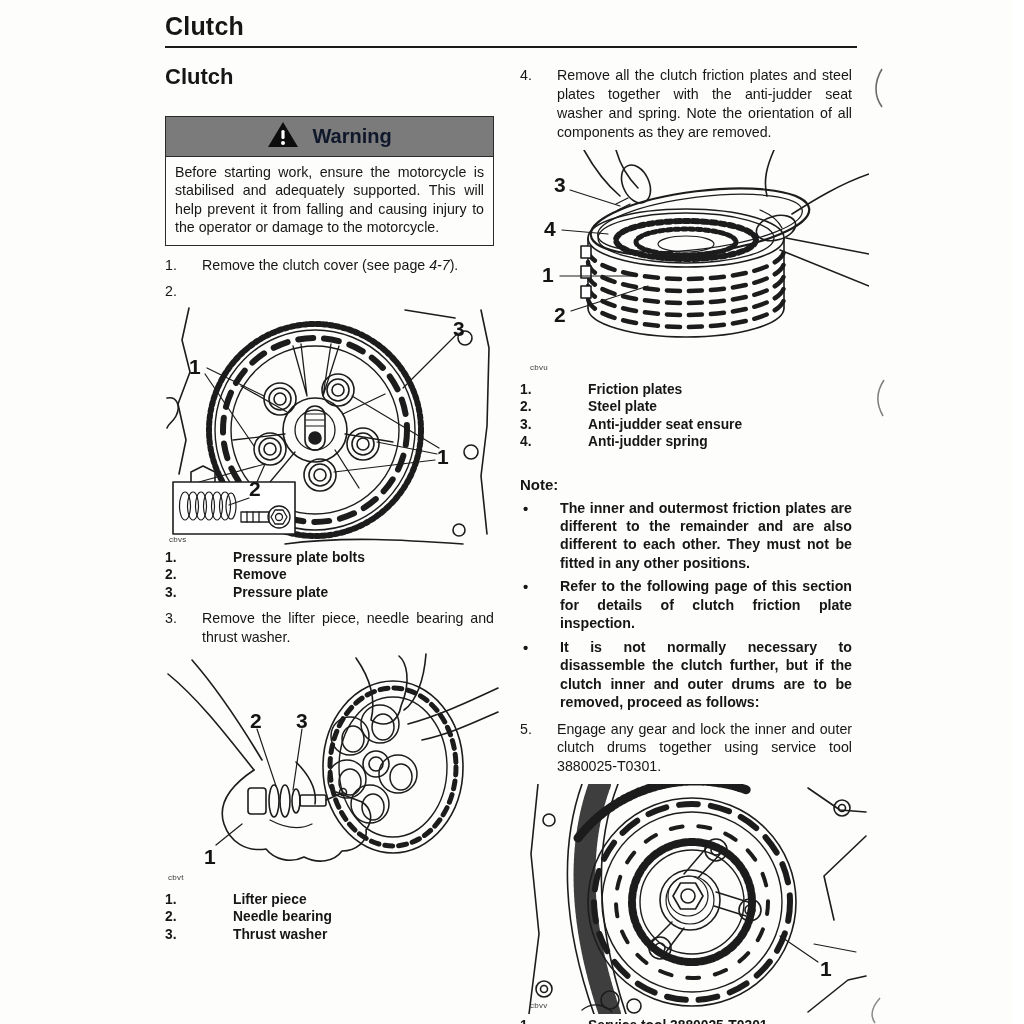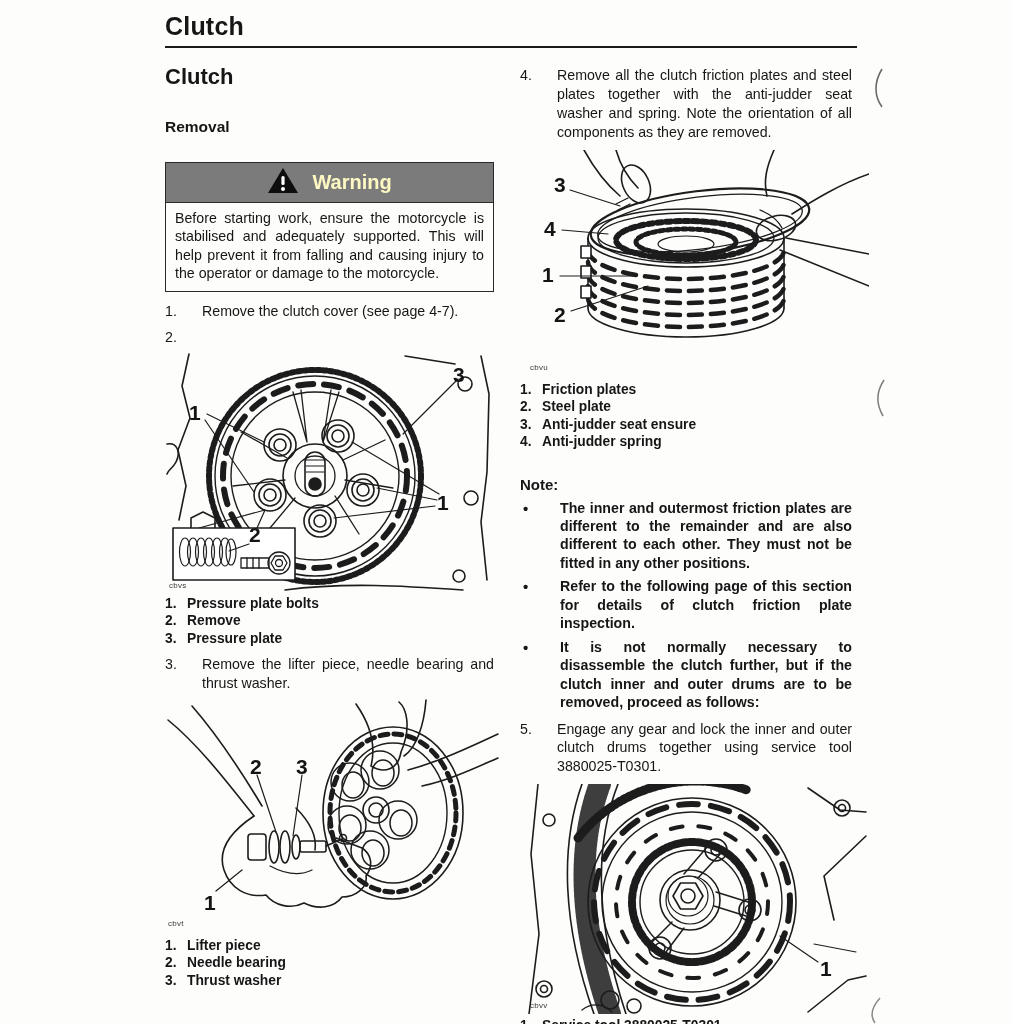--- a/index.html
+++ b/index.html
@@ -17,40 +17,40 @@
   .col-right{left:520px;width:332px;}
   
   .section-title{font-size:22px;font-weight:bold;margin:6px 0 0 0;}
   .subsection-title{font-size:15.5px;font-weight:bold;margin:28px 0 0 0;}
   
   .warning-box{margin-top:26px;border:1.6px solid #2a2a2a;}
   .warning-head{
     display:flex;align-items:center;justify-content:center;gap:13px;
     padding:4px 0;border-bottom:1.6px solid #2a2a2a;
   }
-  .warning-title{font-size:20px;font-weight:bold;color:#fef9c3;}
+  .warning-title{font-size:20px;font-weight:bold;color:#0f172a;}
   .warning-body{padding:6px 9px 8px 9px;font-size:14.2px;line-height:1.3;text-align:justify;}
   
   .step{display:flex;font-size:14.2px;line-height:1.33;}
   .step-num{width:37px;flex:none;}
   .step-text{flex:1;text-align:justify;}
-  .pageref{}
+  .pageref{font-style:italic;}
   
   .figure{position:relative;}
   .figure svg{display:block;}
   .art{stroke:#1c1c1c;fill:none;stroke-width:1.6;stroke-linecap:round;stroke-linejoin:round;}
   .artw{fill:#ffffff;stroke:#1c1c1c;stroke-width:1.6;}
   svg text{font-family:"Liberation Sans",sans-serif;stroke:none;}
   .callout{font-size:21px;font-weight:bold;fill:#141414;}
   .figcode{font-size:8px;fill:#3a3a3a;letter-spacing:.3px;}
   
   .legend{margin-top:3px;}
   .legend-row{display:flex;font-size:13.8px;font-weight:bold;line-height:1.27;}
   .legend-num{width:22px;flex:none;}
-  .legend-label{flex:1;}
+  .legend-label{flex:1;margin-left:46px;}
   
   .note-title{font-size:15px;font-weight:bold;margin-top:25px;}
   .note-row{display:flex;font-size:14.2px;font-weight:bold;line-height:1.3;}
   .note-bullet{width:37px;flex:none;padding-left:3px;font-size:15px;}
   .note-text{flex:1;text-align:justify;}
   
   .bind-mark{position:absolute;}
 </style>
 </head>
 <body>
@@ -58,21 +58,20 @@
 <div class="page">
 
   <div class="page-header">
     <h1 class="page-title">Clutch</h1>
     <hr class="header-rule">
   </div>
 
   <div class="col col-left">
 
     <h2 class="section-title">Clutch</h2>
-    <h3 class="subsection-title">Removal</h3>
 
     <div class="warning-box">
       <div class="warning-head" style="background:#7b7b7b;">
         <span>
           <svg width="32" height="27" viewBox="0 0 32 27">
             <polygon points="16,1 31,26 1,26" fill="#0d0d0d"></polygon>
             <rect x="14.4" y="9" width="3.2" height="9" rx="1.5" fill="#ffffff"></rect>
             <circle cx="16" cy="22" r="2" fill="#ffffff"></circle>
           </svg>
         </span>

